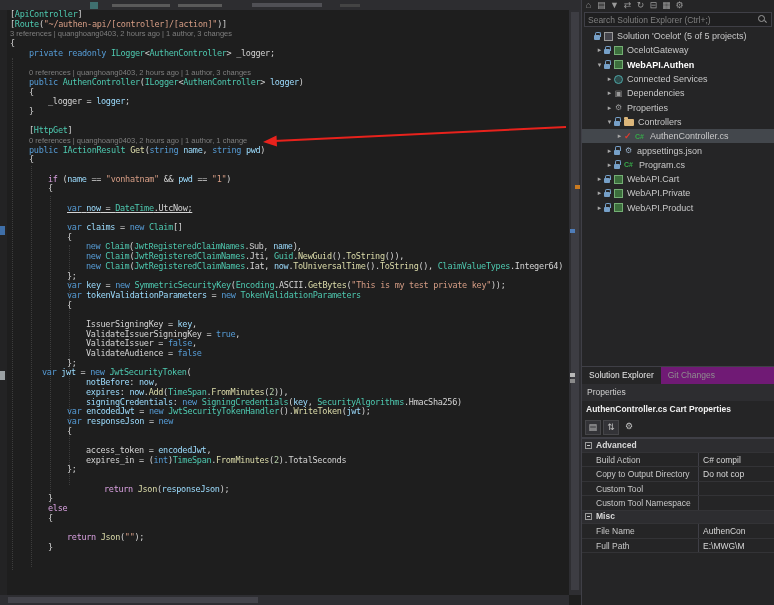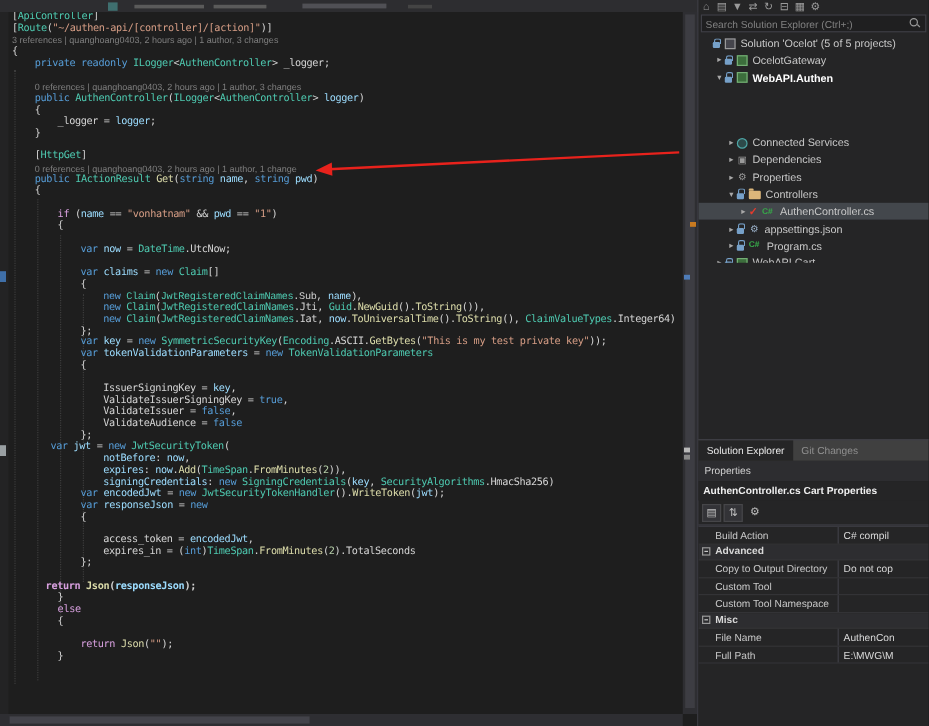--- a/index.html
+++ b/index.html
@@ -47,21 +47,21 @@
 .ic-check{color:#e23b2e;font-size:9px;font-weight:bold;width:8px;line-height:9px}
 .ic-solution{width:9px;height:9px;border:1px solid #9a9a9a;background:#45454c}
 .ic-project{width:9px;height:9px;background:#3c6e3c;border:1px solid #74ae74}
 .ic-services{width:9px;height:9px;border-radius:50%;border:1px solid #4ea6a6;background:#2d4a4a}
 .ic-deps{color:#9a9a9a;font-size:8px;width:9px;text-align:center;line-height:9px}
 .ic-props{color:#9a9a9a;font-size:8px;width:9px;text-align:center;line-height:9px}
 .ic-folder{width:10px;height:7px;background:#dcb67a;border-radius:1px;position:relative;margin-top:2px}
 .ic-folder::before{content:"";position:absolute;left:0;top:-2px;width:4px;height:2px;background:#dcb67a;border-radius:1px 1px 0 0}
 .ic-csfile{color:#37a849;font-size:7px;font-weight:bold;width:11px;line-height:9px}
 .ic-json{color:#9ab0c8;font-size:8px;width:9px;text-align:center;line-height:9px}
-.tabs{position:absolute;left:0;top:366px;width:192px;height:18px;background:#404040;display:flex;border-top:1px solid #3f3f46}
+.tabs{position:absolute;left:0;top:366px;width:192px;height:18px;background:#701a75;display:flex;border-top:1px solid #3f3f46}
 .tab{padding:0 7px;line-height:17px;font-size:8.5px;color:#8f8f8f}
 .tab.active{background:#252526;color:#e8e8e8}
 .props-title{position:absolute;left:0;top:384px;width:192px;height:17px;line-height:17px;background:#2d2d30;color:#d0d0d0;padding-left:5px;font-size:8.5px}
 .props-obj{position:absolute;left:0;top:401px;width:192px;height:16px;line-height:16px;color:#f0f0f0;font-weight:bold;padding-left:4px;font-size:8.5px;background:#252526;white-space:nowrap;overflow:hidden}
 .props-tb{position:absolute;left:0;top:417px;width:192px;height:21px;display:flex;align-items:center;padding-left:3px;gap:2px;border-bottom:1px solid #3f3f46}
 .ptbtn{width:16px;height:15px;border:1px solid #464649;background:#333337;color:#c0c0c0;font-size:9px;text-align:center;line-height:13px}
 .ptbtn.plain{border:0;background:none}
 .pgrid{position:absolute;left:0;top:438px;width:192px;height:167px;background:#252526;border-top:1px solid #3f3f46;overflow:hidden}
 .prow{display:flex;height:14.5px;line-height:14.5px;border-bottom:1px solid #333336;font-size:8.5px}
 .prow.sec{background:#2d2d30;font-weight:bold;color:#d8d8d8;height:13.5px;line-height:13.5px;align-items:center}
@@ -106,21 +106,21 @@
         <div class="line" style="padding-left: 29px;"><span class="tok-p">}</span></div>
         <div class="line" style="padding-left: 10px;">&nbsp;</div>
         <div class="line" style="padding-left: 29px;"><span class="tok-p">[</span><span class="tok-t">HttpGet</span><span class="tok-p">]</span></div>
         <div class="line lens" style="padding-left: 29px;">0 references | quanghoang0403, 2 hours ago | 1 author, 1 change</div>
         <div class="line" style="padding-left: 29px;"><span class="tok-k">public </span><span class="tok-t">IActionResult</span><span class="tok-p"> </span><span class="tok-m">Get</span><span class="tok-p">(</span><span class="tok-k">string</span><span class="tok-p"> </span><span class="tok-v">name</span><span class="tok-p">, </span><span class="tok-k">string</span><span class="tok-p"> </span><span class="tok-v">pwd</span><span class="tok-p">)</span></div>
         <div class="line" style="padding-left: 29px;"><span class="tok-p">{</span></div>
         <div class="line" style="padding-left: 10px;">&nbsp;</div>
         <div class="line" style="padding-left: 48px;"><span class="tok-c">if</span><span class="tok-p"> (</span><span class="tok-v">name</span><span class="tok-p"> == </span><span class="tok-s">"vonhatnam"</span><span class="tok-p"> &amp;&amp; </span><span class="tok-v">pwd</span><span class="tok-p"> == </span><span class="tok-s">"1"</span><span class="tok-p">)</span></div>
         <div class="line" style="padding-left: 48px;"><span class="tok-p">{</span></div>
         <div class="line" style="padding-left: 10px;">&nbsp;</div>
-        <div class="line" style="padding-left: 67px;"><span class="tok-k">var</span><span class="tok-p"> </span><span class="tok-v">now</span><span class="tok-p"> = </span><span class="tok-t">DateTime</span><span class="tok-p">.UtcNow;</span></div>
+        <div class="line" style="padding-left: 67px; text-decoration: underline;"><span class="tok-k">var</span><span class="tok-p"> </span><span class="tok-v">now</span><span class="tok-p"> = </span><span class="tok-t">DateTime</span><span class="tok-p">.UtcNow;</span></div>
         <div class="line" style="padding-left: 10px;">&nbsp;</div>
         <div class="line" style="padding-left: 67px;"><span class="tok-k">var</span><span class="tok-p"> </span><span class="tok-v">claims</span><span class="tok-p"> = </span><span class="tok-k">new</span><span class="tok-p"> </span><span class="tok-t">Claim</span><span class="tok-p">[]</span></div>
         <div class="line" style="padding-left: 67px;"><span class="tok-p">{</span></div>
         <div class="line" style="padding-left: 86px; font-family: Liberation Mono, monospace;"><span class="tok-k">new</span><span class="tok-p"> </span><span class="tok-t">Claim</span><span class="tok-p">(</span><span class="tok-t">JwtRegisteredClaimNames</span><span class="tok-p">.Sub, </span><span class="tok-v">name</span><span class="tok-p">),</span></div>
         <div class="line" style="padding-left: 86px;"><span class="tok-k">new</span><span class="tok-p"> </span><span class="tok-t">Claim</span><span class="tok-p">(</span><span class="tok-t">JwtRegisteredClaimNames</span><span class="tok-p">.Jti, </span><span class="tok-t">Guid</span><span class="tok-p">.</span><span class="tok-m">NewGuid</span><span class="tok-p">().</span><span class="tok-m">ToString</span><span class="tok-p">()),</span></div>
         <div class="line" style="padding-left: 86px;"><span class="tok-k">new</span><span class="tok-p"> </span><span class="tok-t">Claim</span><span class="tok-p">(</span><span class="tok-t">JwtRegisteredClaimNames</span><span class="tok-p">.Iat, </span><span class="tok-v">now</span><span class="tok-p">.</span><span class="tok-m">ToUniversalTime</span><span class="tok-p">().</span><span class="tok-m">ToString</span><span class="tok-p">(), </span><span class="tok-t">ClaimValueTypes</span><span class="tok-p">.Integer64)</span></div>
         <div class="line" style="padding-left: 67px;"><span class="tok-p">};</span></div>
         <div class="line" style="padding-left: 67px;"><span class="tok-k">var</span><span class="tok-p"> </span><span class="tok-v">key</span><span class="tok-p"> = </span><span class="tok-k">new</span><span class="tok-p"> </span><span class="tok-t">SymmetricSecurityKey</span><span class="tok-p">(</span><span class="tok-t">Encoding</span><span class="tok-p">.ASCII.</span><span class="tok-m">GetBytes</span><span class="tok-p">(</span><span class="tok-s">"This is my test private key"</span><span class="tok-p">));</span></div>
         <div class="line" style="padding-left: 67px;"><span class="tok-k">var</span><span class="tok-p"> </span><span class="tok-v">tokenValidationParameters</span><span class="tok-p"> = </span><span class="tok-k">new</span><span class="tok-p"> </span><span class="tok-t">TokenValidationParameters</span></div>
         <div class="line" style="padding-left: 67px;"><span class="tok-p">{</span></div>
@@ -135,21 +135,21 @@
         <div class="line" style="padding-left: 86px;"><span class="tok-v">expires</span><span class="tok-p">: </span><span class="tok-v">now</span><span class="tok-p">.</span><span class="tok-m">Add</span><span class="tok-p">(</span><span class="tok-t">TimeSpan</span><span class="tok-p">.</span><span class="tok-m">FromMinutes</span><span class="tok-p">(</span><span class="tok-n">2</span><span class="tok-p">)),</span></div>
         <div class="line" style="padding-left: 86px;"><span class="tok-v">signingCredentials</span><span class="tok-p">: </span><span class="tok-k">new</span><span class="tok-p"> </span><span class="tok-t">SigningCredentials</span><span class="tok-p">(</span><span class="tok-v">key</span><span class="tok-p">, </span><span class="tok-t">SecurityAlgorithms</span><span class="tok-p">.HmacSha256)</span></div>
         <div class="line" style="padding-left: 67px;"><span class="tok-k">var</span><span class="tok-p"> </span><span class="tok-v">encodedJwt</span><span class="tok-p"> = </span><span class="tok-k">new</span><span class="tok-p"> </span><span class="tok-t">JwtSecurityTokenHandler</span><span class="tok-p">().</span><span class="tok-m">WriteToken</span><span class="tok-p">(</span><span class="tok-v">jwt</span><span class="tok-p">);</span></div>
         <div class="line" style="padding-left: 67px;"><span class="tok-k">var</span><span class="tok-p"> </span><span class="tok-v">responseJson</span><span class="tok-p"> = </span><span class="tok-k">new</span></div>
         <div class="line" style="padding-left: 67px;"><span class="tok-p">{</span></div>
         <div class="line" style="padding-left: 10px;">&nbsp;</div>
         <div class="line" style="padding-left: 86px;"><span class="tok-p">access_token = </span><span class="tok-v">encodedJwt</span><span class="tok-p">,</span></div>
         <div class="line" style="padding-left: 86px;"><span class="tok-p">expires_in = (</span><span class="tok-k">int</span><span class="tok-p">)</span><span class="tok-t">TimeSpan</span><span class="tok-p">.</span><span class="tok-m">FromMinutes</span><span class="tok-p">(</span><span class="tok-n">2</span><span class="tok-p">).TotalSeconds</span></div>
         <div class="line" style="padding-left: 67px;"><span class="tok-p">};</span></div>
         <div class="line" style="padding-left: 10px;">&nbsp;</div>
-        <div class="line" style="padding-left: 38px; font-weight: bold;"><span class="tok-c">return</span><span class="tok-p"> </span><span class="tok-m">Json</span><span class="tok-p">(</span><span class="tok-v">responseJson</span><span class="tok-p">);</span></div>
+        <div class="line" style="padding-left: 104px;"><span class="tok-c">return</span><span class="tok-p"> </span><span class="tok-m">Json</span><span class="tok-p">(</span><span class="tok-v">responseJson</span><span class="tok-p">);</span></div>
         <div class="line" style="padding-left: 48px;"><span class="tok-p">}</span></div>
         <div class="line" style="padding-left: 48px;"><span class="tok-c">else</span></div>
         <div class="line" style="padding-left: 48px;"><span class="tok-p">{</span></div>
         <div class="line" style="padding-left: 10px;">&nbsp;</div>
         <div class="line" style="padding-left: 67px;"><span class="tok-c">return</span><span class="tok-p"> </span><span class="tok-m">Json</span><span class="tok-p">(</span><span class="tok-s">""</span><span class="tok-p">);</span></div>
         <div class="line" style="padding-left: 48px;"><span class="tok-p">}</span></div>
       </div>
 
     <div class="vscroll">
       <div class="vthumb"></div>
@@ -186,21 +186,21 @@
           <span class="tico ic-lock"></span>
           <span class="tico ic-project"></span>
           <span class="tlabel">OcelotGateway</span>
         </div>
         <div class="trow bold" style="padding-left: 13px;">
           <span class="chev">▾</span>
           <span class="tico ic-lock"></span>
           <span class="tico ic-project"></span>
           <span class="tlabel">WebAPI.Authen</span>
         </div>
-        <div class="trow" style="padding-left: 23px; margin-top: 40px;">
+        <div class="trow" style="padding-left: 23px;">
           <span class="chev">▸</span>
           <span class="tico ic-services"></span>
           <span class="tlabel">Connected Services</span>
         </div>
         <div class="trow" style="padding-left: 23px;">
           <span class="chev">▸</span>
           <span class="tico ic-deps">▣</span>
           <span class="tlabel">Dependencies</span>
         </div>
         <div class="trow" style="padding-left: 23px;">
@@ -258,27 +258,27 @@
     </div>
 
     <div class="props-title">Properties</div>
     <div class="props-obj">AuthenController.cs Cart Properties</div>
     <div class="props-tb">
         <div class="ptbtn">▤</div>
         <div class="ptbtn">⇅</div>
         <div class="ptbtn plain">⚙</div>
       </div>
     <div class="pgrid">
-        <div class="prow">
-          <div class="plabel">Build Action</div>
-          <div class="pvalue">C# compil</div>
-        </div>
         <div class="prow sec">
           <span class="minus"></span>
           <span>Advanced</span>
+        </div>
+        <div class="prow">
+          <div class="plabel">Build Action</div>
+          <div class="pvalue">C# compil</div>
         </div>
         <div class="prow">
           <div class="plabel">Copy to Output Directory</div>
           <div class="pvalue">Do not cop</div>
         </div>
         <div class="prow">
           <div class="plabel">Custom Tool</div>
           <div class="pvalue"></div>
         </div>
         <div class="prow">

